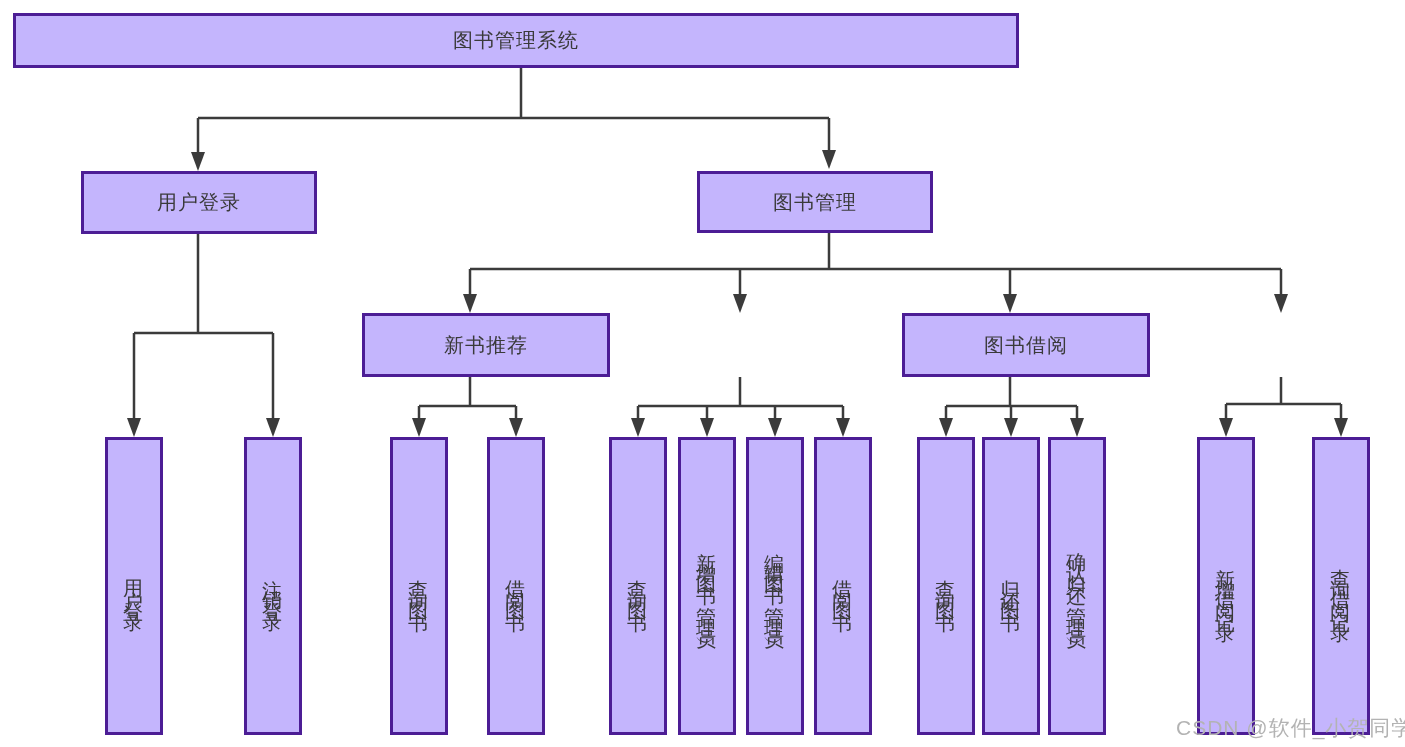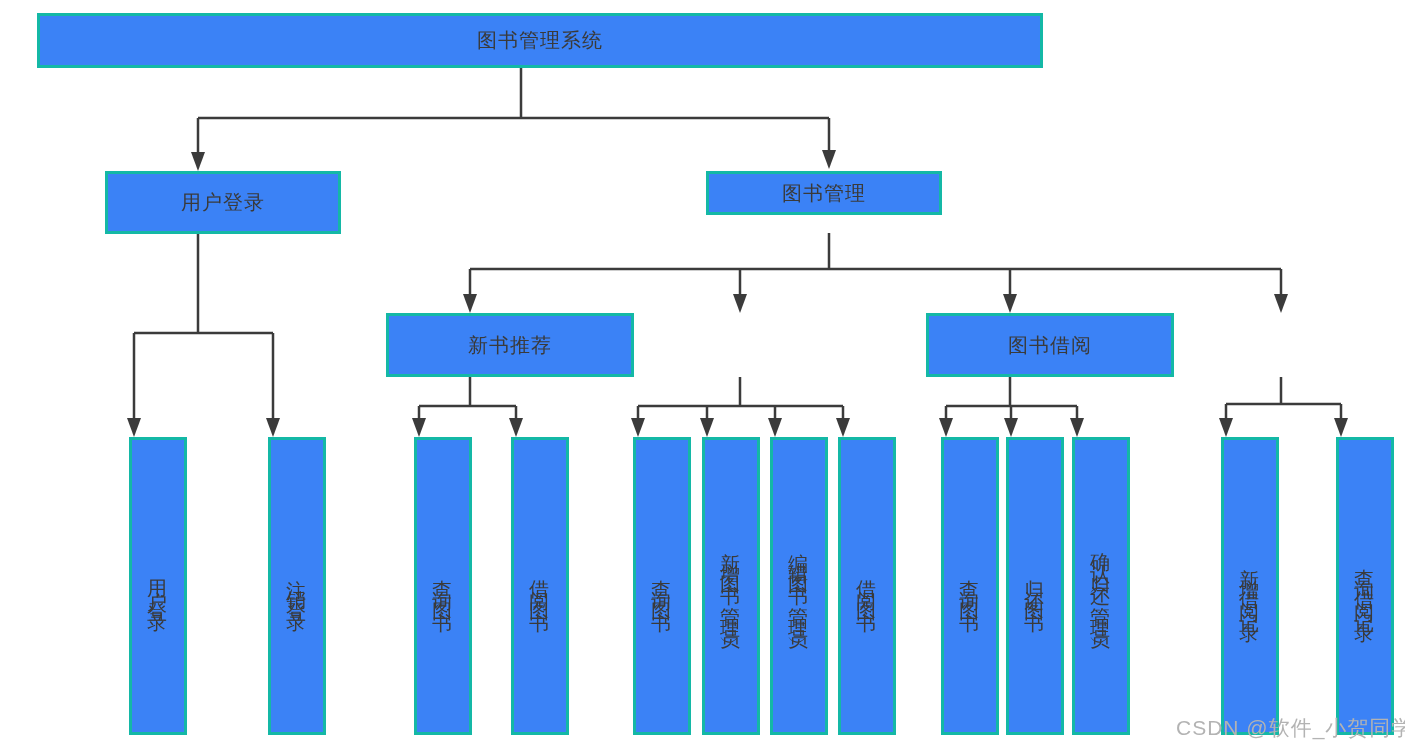--- a/index.html
+++ b/index.html
@@ -13,34 +13,33 @@
     overflow: hidden;
   }
   svg.wires {
     position: absolute;
     left: 0; top: 0;
     width: 1405px; height: 747px;
   }
   .node {
     position: absolute;
     box-sizing: border-box;
-    background: #3b82f6;
-    border: 3px solid #14b8a6;
+    background: #c4b5fd;
+    border: 3px solid #4c1d95;
     display: flex;
     align-items: center;
     justify-content: center;
     font-size: 20px;
     letter-spacing: 1px;
     color: #3a3a3a;
     white-space: nowrap;
-    margin-left: 24px;
   }
   .root  { left: 13px;  top: 13px;  width: 1006px; height: 55px; }
   .lvl2a { left: 81px;  top: 171px; width: 236px;  height: 63px; }
-  .lvl2b { left: 682px; top: 171px; width: 236px;  height: 44px; }
+  .lvl2b { left: 697px; top: 171px; width: 236px;  height: 62px; }
   .lvl3  { top: 313px; width: 248px; height: 64px; }
   .l3a { left: 362px; }
   .l3b { left: 632px; }
   .l3c { left: 902px; }
   .l3d { left: 1173px; }
   .leaf {
     top: 437px;
     width: 58px;
     height: 298px;
     writing-mode: vertical-lr;

